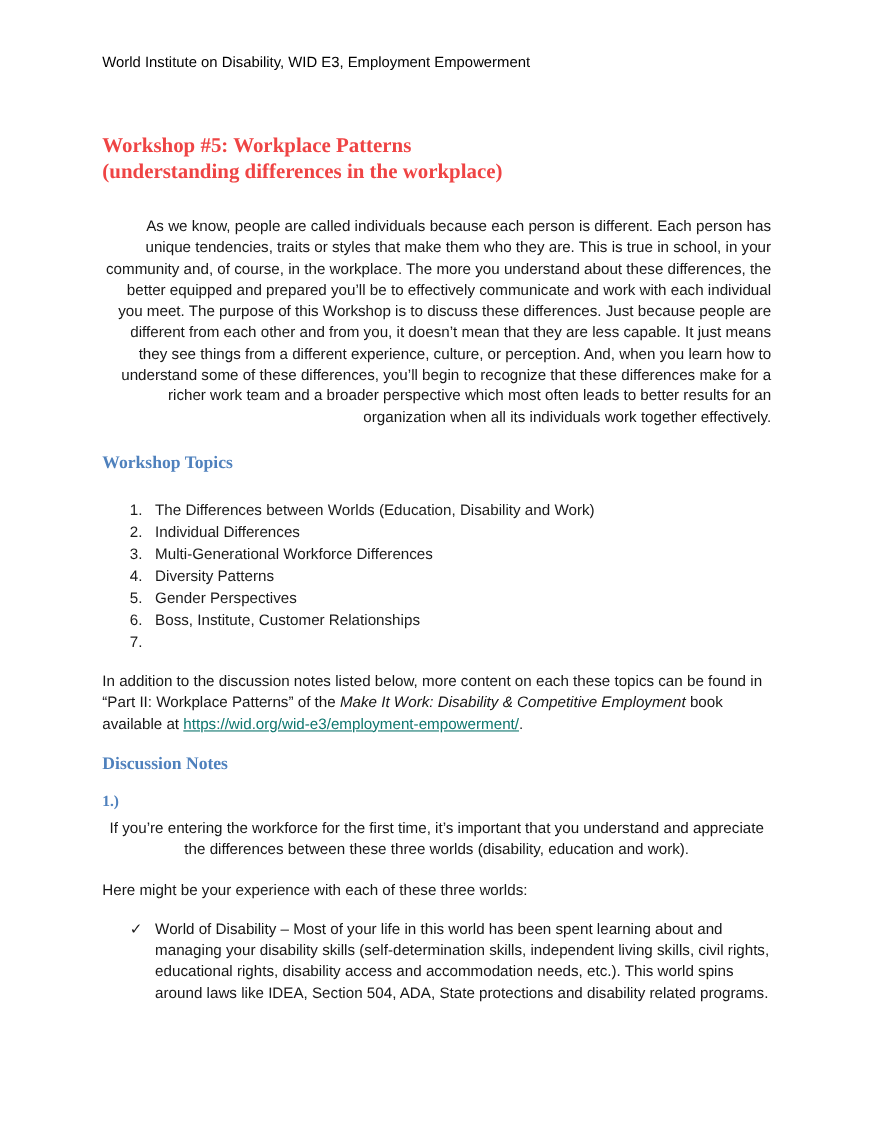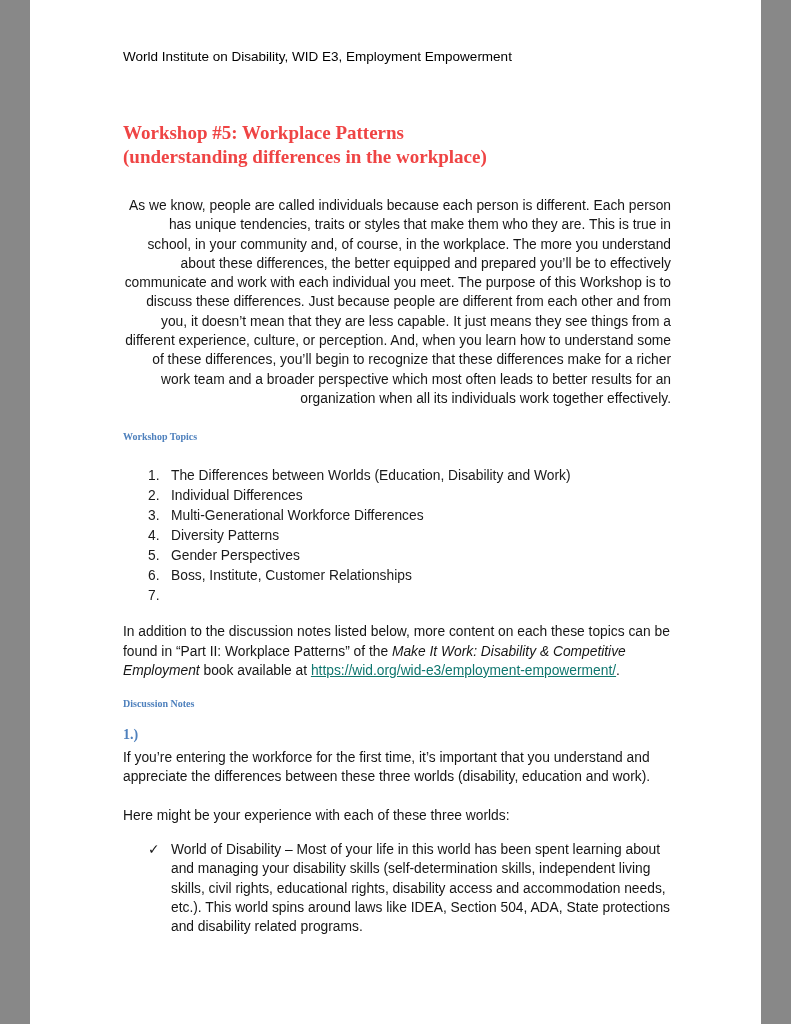--- a/index.html
+++ b/index.html
@@ -1,18 +1,18 @@
 <!DOCTYPE html>
 <html><head>
 <meta charset="utf-8">
 <style>
   html, body { margin: 0; padding: 0; background: #888; }
   .page {
     position: relative;
-    width: 731px;
+    width: 791px;
     height: 1024px;
     margin: 0 auto;
     background: #ffffff;
     box-sizing: border-box;
     padding: 48px 90px 0 93px;
     font-family: "Liberation Sans", sans-serif;
     color: #1a1a1a;
     overflow: hidden;
   }
   .doc-header {
@@ -30,21 +30,21 @@
   }
   .body-text {
     font-size: 13.8px;
     line-height: 19.3px;
     color: #161616;
   }
   .intro { margin-top: 28px; text-align: right; }
   .h2 {
     font-family: "Liberation Serif", serif;
     font-weight: bold;
-    font-size: 10px;
+    font-size: 16px;
     color: #4f81bd;
   }
   .topics-heading { margin-top: 23px; }
   .topics-list { margin-top: 24px; }
   .list-row {
     display: flex;
     line-height: 20px;
     font-size: 13.8px;
   }
   .list-num {
@@ -62,21 +62,21 @@
   .sub-heading {
     margin-top: 17px;
     font-family: "Liberation Serif", serif;
     font-weight: bold;
     font-size: 14px;
     line-height: 17px;
     color: #4f81bd;
     display: flex;
   }
   .sub-heading .sub-num { width: 31px; flex: 0 0 auto; }
-  .section-para { margin-top: 5px; }
+  .section-para { margin-top: 5px; text-align: center; }
   .section-para2 { margin-top: 19px; }
   .bullet-row {
     display: flex;
     margin-top: 15px;
   }
   .bullet-check {
     width: 23px;
     margin-left: 25px;
     flex: 0 0 auto;
     font-size: 13.8px;

